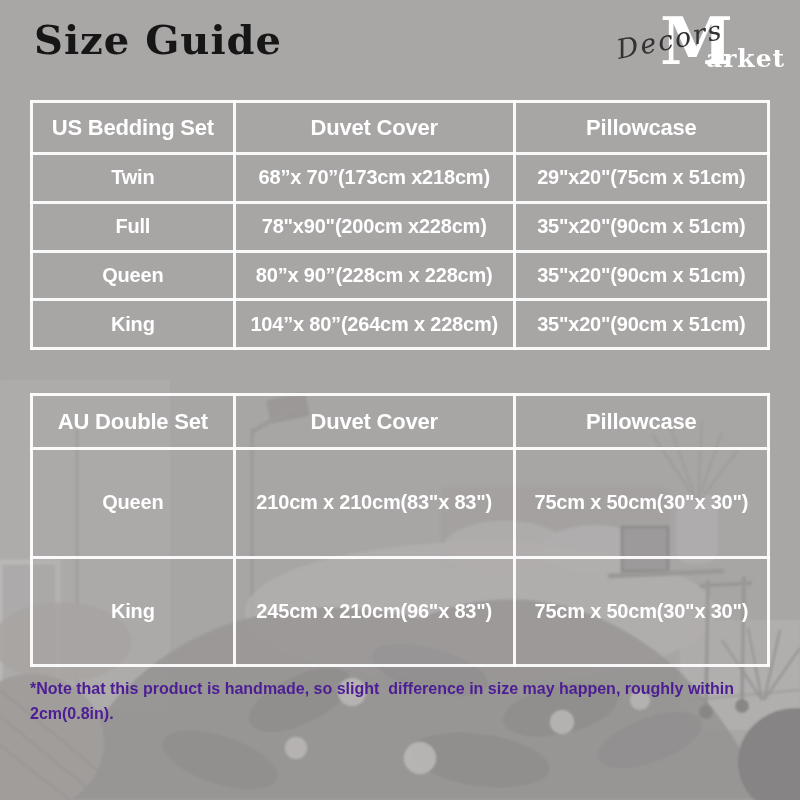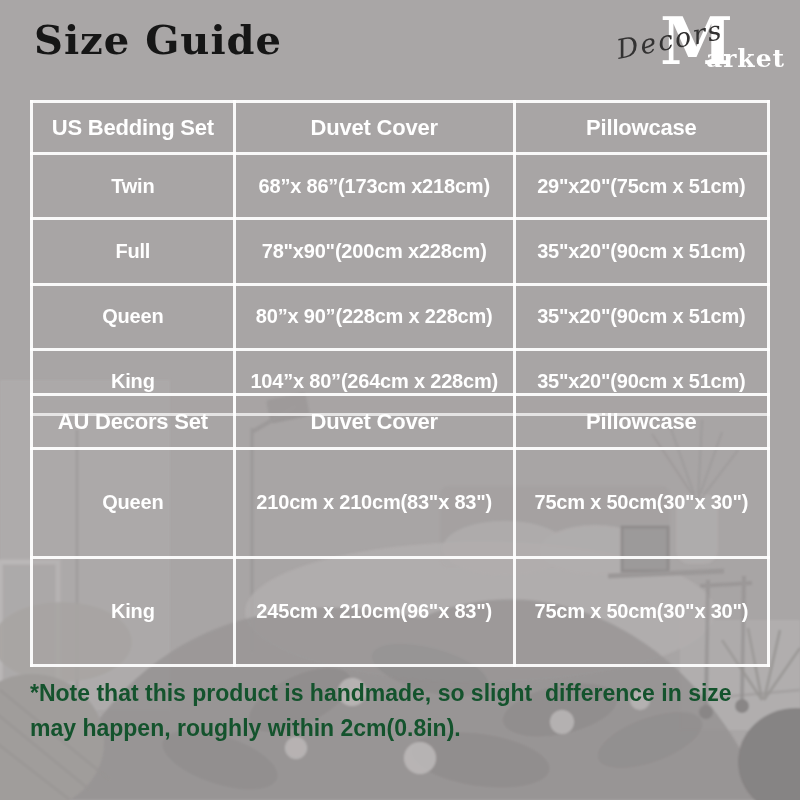--- a/index.html
+++ b/index.html
@@ -40,28 +40,28 @@
     color:#ffffff;text-align:center;
     background:rgba(167,164,164,0.25);
   }
   table.size-table th, table.size-table td{
     border:3px solid rgba(255,255,255,0.93);
     font-weight:700;letter-spacing:-0.2px;
     padding:0 4px;vertical-align:middle;
   }
   table.size-table th{font-size:22px;}
   table.size-table td{font-size:20px;text-align:center;}
-  #table-us{top:100px;height:316px;}
+  #table-us{top:100px;height:250px;}
   #table-au{top:393px;height:274px;}
   #table-us tr.head{height:52px;}
   #table-au tr.head{height:54px;}
 
   .notes{
     position:absolute;left:30px;top:676px;width:742px;
-    color:#14532d;font-weight:700;font-size:23px;line-height:35px;
+    color:#4c1d95;font-weight:700;font-size:16px;line-height:25px;
   }
   .note{white-space:pre-wrap;margin:0 0 14px 0;}
 </style>
 </head>
 <body>
 
 <svg class="scene" viewBox="0 0 800 800" xmlns="http://www.w3.org/2000/svg">
   <defs>
     <filter id="soft" x="-10%" y="-10%" width="120%" height="120%">
       <feGaussianBlur stdDeviation="1.3"></feGaussianBlur>
@@ -148,21 +148,21 @@
   <thead>
     <tr class="head">
       <th>US Bedding Set</th>
       <th>Duvet Cover</th>
       <th>Pillowcase</th>
     </tr>
   </thead>
   <tbody>
     <tr>
       <td>Twin</td>
-      <td>68”x 86”(173cm x218cm)</td>
+      <td>68”x 70”(173cm x218cm)</td>
       <td>29"x20"(75cm x 51cm)</td>
     </tr>
     <tr>
       <td>Full</td>
       <td>78"x90"(200cm x228cm)</td>
       <td>35"x20"(90cm x 51cm)</td>
     </tr>
     <tr>
       <td>Queen</td>
       <td>80”x 90”(228cm x 228cm)</td>
@@ -177,21 +177,21 @@
 </table>
 
 <table class="size-table" id="table-au">
   <colgroup>
       <col style="width:27.5%">
       <col style="width:38%">
       <col style="width:34.5%">
     </colgroup>
   <thead>
     <tr class="head">
-      <th>AU Decors Set</th>
+      <th>AU Double Set</th>
       <th>Duvet Cover</th>
       <th>Pillowcase</th>
     </tr>
   </thead>
   <tbody>
     <tr>
       <td>Queen</td>
       <td>210cm x 210cm(83"x 83")</td>
       <td>75cm x 50cm(30"x 30")</td>
     </tr>

